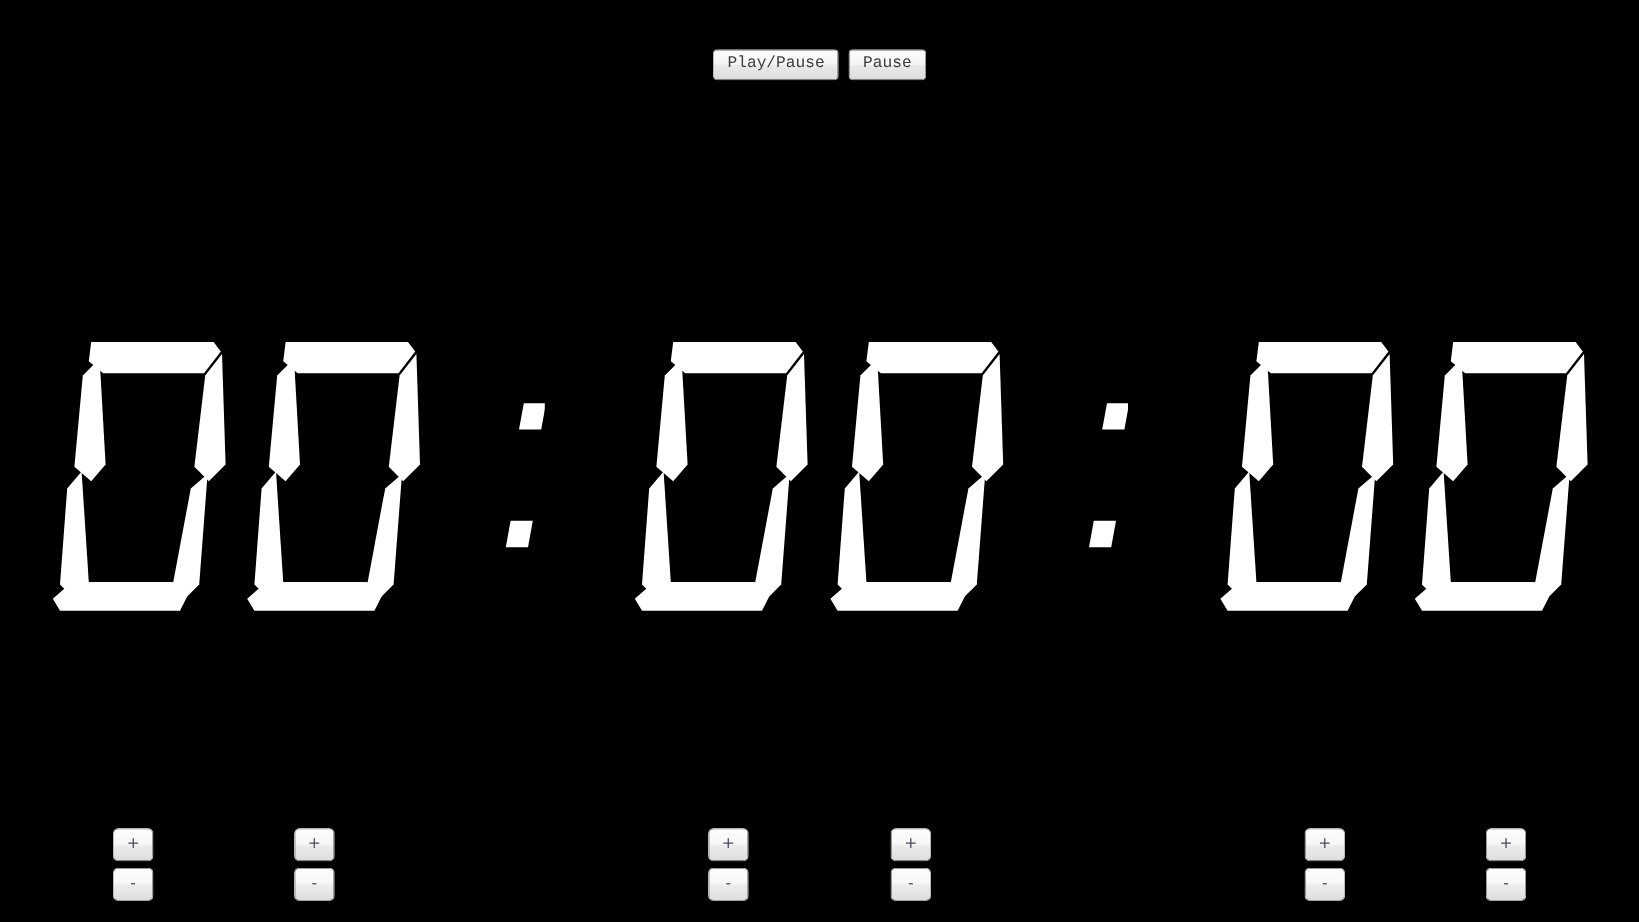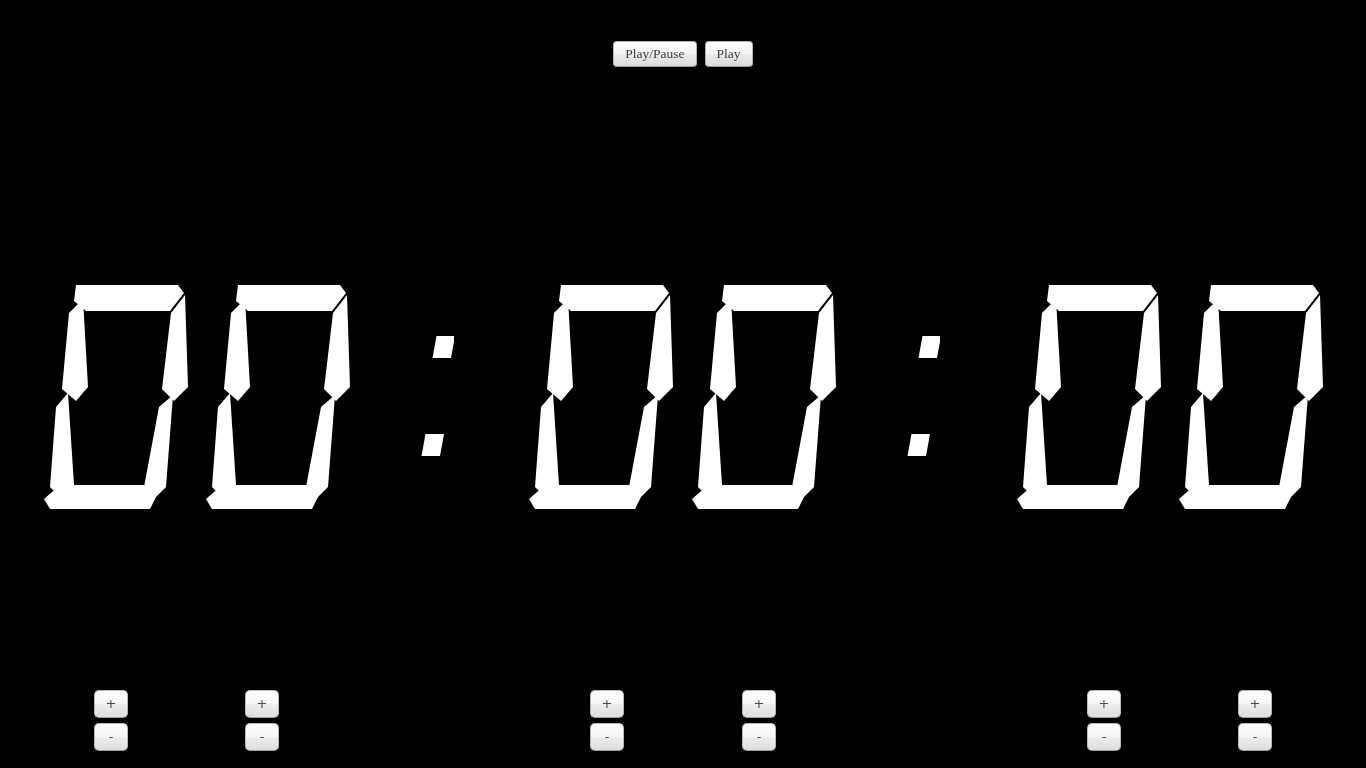--- a/index.html
+++ b/index.html
@@ -28,21 +28,21 @@
   }
   .ctl-btn {
     display: inline-block;
     vertical-align: top;
     height: 26px;
     line-height: 24px;
     padding: 0 11px;
     margin: 0 4px;
     box-sizing: border-box;
     font-size: 13.5px;
-    font-family: Liberation Serif, serif;
+    font-family: Liberation Mono, monospace;
     color: #3c3c3c;
     text-align: center;
     background: linear-gradient(to bottom, #fcfcfc 0%, #f5f5f5 48%, #eaeaea 52%, #dcdcdc 100%);
     border: 1px solid #b4b4b4;
     border-bottom-color: #9a9a9a;
     border-radius: 4px;
     box-shadow: 0 1px 0 rgba(255,255,255,0.85) inset, 0 1px 1px rgba(0,0,0,0.32);
     cursor: pointer;
     white-space: nowrap;
     user-select: none;
@@ -103,21 +103,21 @@
     cursor: pointer;
     user-select: none;
   }
   .adj-btn.plus { position: absolute; top: 690px; }
   .adj-btn.minus { position: absolute; top: 723px; }
 </style>
 </head>
 <body>
 
 <div id="top-controls">
-  <button class="ctl-btn">Play/Pause</button><button class="ctl-btn">Play</button>
+  <button class="ctl-btn">Play/Pause</button><button class="ctl-btn">Pause</button>
 </div>
 
 <div id="clock">
 
   <div class="digit" id="digit-0" style="left:40px;">
     <svg viewBox="0 0 150 230" xmlns="http://www.w3.org/2000/svg">
       <g class="digit-segments">
           <polygon points="36,2 138,2 144,10 130,28 46,28 34,18" class="seg"></polygon>
           <polygon points="131,30 145,12 148,104 134,118 122,106" class="seg"></polygon>
           <polygon points="119,124 133,112 126,204 112,218 104,204" class="seg"></polygon>

